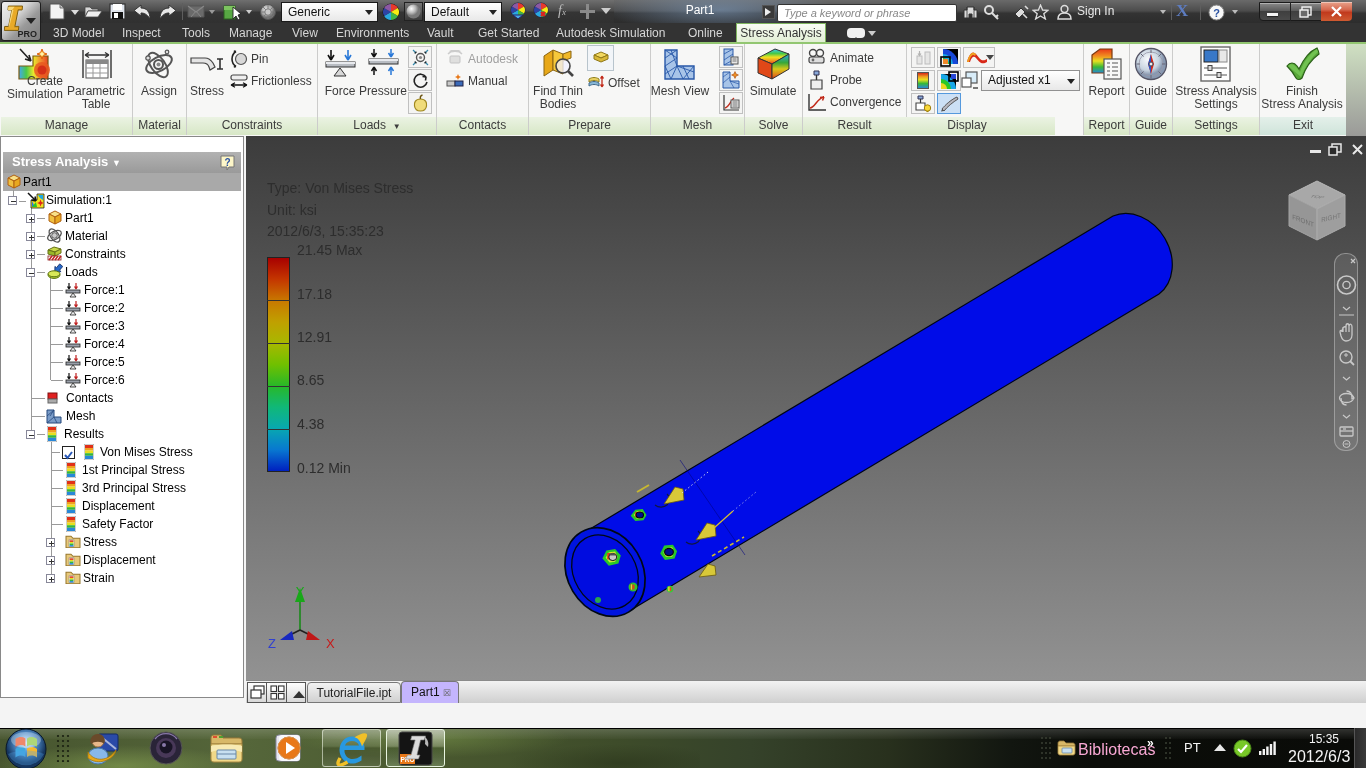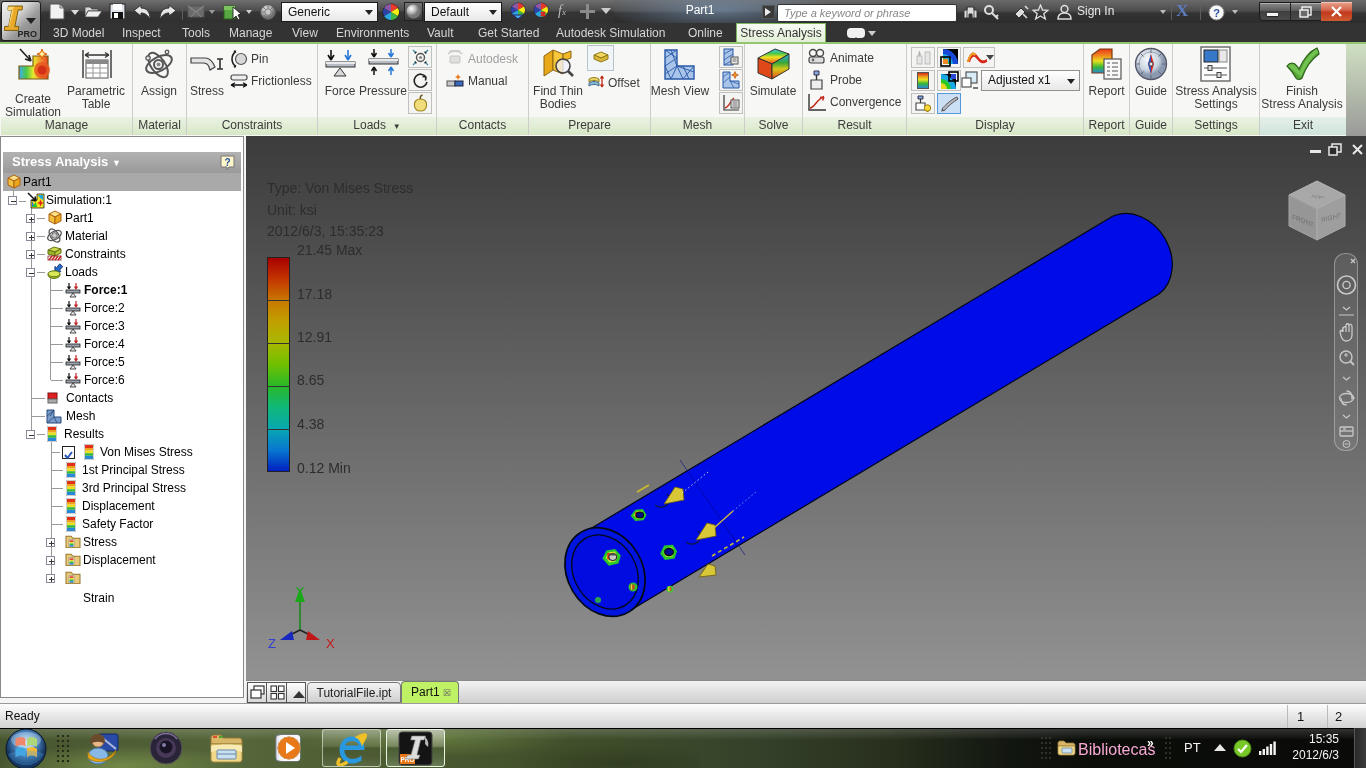--- a/index.html
+++ b/index.html
@@ -275,21 +275,21 @@
 
     <div class="plabel" style="left:1px;width:131px;">Manage</div>
     <div class="plabel" style="left:133px;width:53px;">Material</div>
     <div class="plabel" style="left:187px;width:130px;">Constraints</div>
     <div class="plabel" style="left:318px;width:118px;">Loads&nbsp; <span style="font-size:8px;">▼</span></div>
     <div class="plabel" style="left:437px;width:91px;">Contacts</div>
     <div class="plabel" style="left:529px;width:121px;">Prepare</div>
     <div class="plabel" style="left:651px;width:93px;">Mesh</div>
     <div class="plabel" style="left:745px;width:57px;">Solve</div>
     <div class="plabel" style="left:803px;width:103px;">Result</div>
-    <div class="plabel" style="left:907px;width:176px;">Display</div>
+    <div class="plabel" style="left:879px;width:176px;">Display</div>
     <div class="plabel" style="left:1084px;width:45px;">Report</div>
     <div class="plabel" style="left:1130px;width:42px;">Guide</div>
     <div class="plabel" style="left:1173px;width:86px;">Settings</div>
     <div class="plabel" style="left:1260px;width:86px;background:linear-gradient(#e4f0ea,#cfe4da);">Exit</div>
 
     <svg class="abs" style="left:17px;top:48px;" width="33" height="32" viewBox="0 0 33 32">
       <defs>
           <linearGradient id="rnbw" x1="0" y1="0" x2="1" y2="0">
         <stop offset="0" stop-color="#44a8f0"></stop>
             <stop offset="0.25" stop-color="#4ac84a"></stop>
@@ -300,21 +300,21 @@
         </defs>
       <path d="M2 18 L16 18 L16 8 L31 8 L31 31 L2 31 Z" fill="url(#rnbw)" stroke="#7a5a10" stroke-width="1.2"></path>
       <circle cx="25" cy="22" r="8" fill="#e85820" opacity="0.85"></circle>
       <circle cx="25" cy="22" r="4.5" fill="#d43018"></circle>
       <path d="M3 1 L14 13 M14 13 L8 11 M14 13 L12 7" stroke="#222" stroke-width="1.6" fill="none"></path>
       <g transform="translate(25,6)">
           <path d="M0 -5 L1.4 -1.4 L5 0 L1.4 1.4 L0 5 L-1.4 1.4 L-5 0 L-1.4 -1.4 Z" fill="#f8c838" stroke="#e06010" stroke-width="1"></path>
           <circle r="1.8" fill="#fff2b0"></circle>
         </g>
     </svg>
-    <div class="cap" style="left:3px;top:93px;width:60px;">Create<br>Simulation</div>
+    <div class="cap" style="left:3px;top:75px;width:60px;text-align:right;">Create<br>Simulation</div>
     <svg class="abs" style="left:81px;top:48px;" width="32" height="32" viewBox="0 0 32 32">
       <path d="M2 2 L2 30 M30 2 L30 30" stroke="#333" stroke-width="1.4"></path>
       <path d="M4 7 L28 7 M4 7 L8 4.5 M4 7 L8 9.5 M28 7 L24 4.5 M28 7 L24 9.5" stroke="#333" stroke-width="1.4" fill="none"></path>
       <rect x="5" y="12" width="22" height="18" fill="#fff" stroke="#555"></rect>
       <rect x="5" y="12" width="22" height="4" fill="#888"></rect>
       <path d="M5 20 L27 20 M5 25 L27 25 M12 16 L12 30 M19 16 L19 30" stroke="#999" stroke-width="1"></path>
     </svg>
     <div class="cap" style="left:66px;top:85px;width:60px;">Parametric<br>Table</div>
 
     <svg class="abs" style="left:142px;top:48px;" width="33" height="33" viewBox="0 0 33 33">
@@ -742,21 +742,21 @@
     <div class="trow" style="left:65px;top:245px;">Constraints</div>
     <svg class="abs" style="left:47px;top:263px;" width="16" height="16" viewBox="0 0 16 16">
       <path d="M13 1 L13 6 L15 6 L11 11 L7 6 L9 6 L9 1 Z" fill="#2868c8" stroke="#12306a" stroke-width="0.8" transform="rotate(40 11 6)"></path>
       <ellipse cx="7" cy="12" rx="6" ry="3.4" fill="#b8d838" stroke="#5a7010"></ellipse>
       <ellipse cx="7" cy="10.8" rx="6" ry="3" fill="#d8e858" stroke="#5a7010"></ellipse>
     </svg>
     <div class="trow" style="left:65px;top:263px;">Loads</div>
     <svg class="abs" style="left:65px;top:282px;" width="16" height="16" viewBox="0 0 16 16">
         <use href="#forceico"></use>
       </svg>
-    <div class="trow" style="left:84px;top:281px;font-weight:bold;">Force:1</div>
+    <div class="trow" style="left:84px;top:281px;">Force:1</div>
     <svg class="abs" style="left:65px;top:300px;" width="16" height="16" viewBox="0 0 16 16">
         <use href="#forceico"></use>
       </svg>
     <div class="trow" style="left:84px;top:299px;">Force:2</div>
     <svg class="abs" style="left:65px;top:318px;" width="16" height="16" viewBox="0 0 16 16">
         <use href="#forceico"></use>
       </svg>
     <div class="trow" style="left:84px;top:317px;">Force:3</div>
     <svg class="abs" style="left:65px;top:336px;" width="16" height="16" viewBox="0 0 16 16">
         <use href="#forceico"></use>
@@ -813,21 +813,21 @@
         <use href="#folderico" transform="scale(1.0,1.05)"></use>
       </svg>
     <div class="trow" style="left:83px;top:533px;text-align:right;">Stress</div>
     <svg class="abs" style="left:65px;top:551px;" width="16" height="15" viewBox="0 0 16 15">
         <use href="#folderico" transform="scale(1.0,1.05)"></use>
       </svg>
     <div class="trow" style="left:83px;top:551px;">Displacement</div>
     <svg class="abs" style="left:65px;top:569px;" width="16" height="15" viewBox="0 0 16 15">
         <use href="#folderico" transform="scale(1.0,1.05)"></use>
       </svg>
-    <div class="trow" style="left:83px;top:569px;margin-top:20px;">Strain</div>
+    <div class="trow" style="left:83px;top:569px;">Strain</div>
   </div>
 
   <div id="vptoplight"></div>
   <div class="abs" style="left:1362px;top:136px;width:4px;height:544px;background:linear-gradient(#8a8a8a,#c2c2c2);"></div>
   <div id="viewport">
     <div class="vtext" style="left:21px;top:44px;">Type: Von Mises Stress</div>
     <div class="vtext" style="left:21px;top:66px;">Unit: ksi</div>
     <div class="vtext" style="left:21px;top:87px;">2012/6/3, 15:35:23</div>
     <div id="legend"></div>
     <div class="lseg" style="top:164px;"></div>
@@ -970,28 +970,21 @@
       <rect x="1" y="5" width="10" height="8" fill="#fff" stroke="#333" stroke-width="1.2"></rect>
     </svg>
     <svg class="abs" style="left:270px;top:685px;" width="15" height="15" viewBox="0 0 15 15">
       <rect x="1" y="1" width="5.5" height="5.5" fill="#fff" stroke="#333" stroke-width="1.1"></rect>
       <rect x="8.5" y="1" width="5.5" height="5.5" fill="#fff" stroke="#333" stroke-width="1.1"></rect>
       <rect x="1" y="8.5" width="5.5" height="5.5" fill="#fff" stroke="#333" stroke-width="1.1"></rect>
       <rect x="8.5" y="8.5" width="5.5" height="5.5" fill="#fff" stroke="#333" stroke-width="1.1"></rect>
     </svg>
     <div class="abs" style="left:293px;top:691px;width:0;height:0;border-left:6px solid transparent;border-right:6px solid transparent;border-bottom:7px solid #333;"></div>
     <div class="abs" style="left:307px;top:682px;width:94px;height:21px;background:linear-gradient(#f2f2f2,#d0d0d0);border:1px solid #777;border-radius:4px 4px 0 0;font-size:12px;color:#222;text-align:center;line-height:20px;">TutorialFile.ipt</div>
-    <div class="abs" style="left:401px;top:681px;width:58px;height:22px;background:#bef264;border:1px solid #777;border-bottom:none;border-radius:4px 4px 0 0;font-size:12px;color:#111;text-align:left;line-height:20px;padding-left:9px;">Part1 <span style="font-size:9px;color:#666;">☒</span></div>
-  </div>
-  <div id="statusbar">
-      <span style="position:absolute;left:5px;top:5px;">Ready</span>
-    <span style="position:absolute;left:1297px;top:5px;font-size:13px;">1</span>
-    <span style="position:absolute;left:1335px;top:5px;font-size:13px;">2</span>
-    <span class="abs" style="left:1287px;top:1px;width:1px;height:23px;background:#bbb;"></span>
-    <span class="abs" style="left:1327px;top:1px;width:1px;height:23px;background:#bbb;"></span>
+    <div class="abs" style="left:401px;top:681px;width:58px;height:22px;background:#c4b5fd;border:1px solid #777;border-bottom:none;border-radius:4px 4px 0 0;font-size:12px;color:#111;text-align:left;line-height:20px;padding-left:9px;">Part1 <span style="font-size:9px;color:#666;">☒</span></div>
   </div>
   <div id="taskbar">
     <div class="abs" style="left:0;top:0;width:1366px;height:40px;background:linear-gradient(90deg,#47552f 0%,#55663a 18%,#49582f 32%,#3e4c2a 45%,#35422a 55%,#28301d 65%,#121610 74%,#0b0d09 80%,#0a0b08 100%);"></div>
     <div class="abs" style="left:0;top:0;width:700px;height:40px;background:radial-gradient(ellipse 180px 30px at 120px 38px, rgba(150,180,90,0.5), rgba(150,180,90,0) 70%),radial-gradient(ellipse 200px 28px at 430px 10px, rgba(130,160,80,0.45), rgba(130,160,80,0) 70%),radial-gradient(ellipse 150px 25px at 620px 35px, rgba(40,50,25,0.55), rgba(40,50,25,0) 75%);"></div>
     <div class="abs" style="left:0;top:0;width:1366px;height:1px;background:#000;"></div>
     <div class="abs" style="left:0;top:1px;width:1366px;height:10px;background:linear-gradient(rgba(255,255,255,0.16),rgba(255,255,255,0.02));"></div>
 
     <svg class="abs" style="left:4px;top:0px;" width="44" height="42" viewBox="0 0 44 42">
       <defs>
         <radialGradient id="orb" cx="0.5" cy="0.35">
@@ -1134,17 +1127,17 @@
     <svg class="abs" style="left:1259px;top:12px;" width="18" height="16" viewBox="0 0 18 16">
       <g fill="#f4f4f4">
           <rect x="0" y="11" width="2.4" height="4"></rect>
           <rect x="3.6" y="9" width="2.4" height="6"></rect>
           <rect x="7.2" y="6.5" width="2.4" height="8.5"></rect>
           <rect x="10.8" y="4" width="2.4" height="11"></rect>
           <rect x="14.4" y="1.5" width="2.4" height="13.5"></rect>
         </g>
     </svg>
     <div class="abs" style="left:1295px;top:4px;width:44px;color:#f4f4f4;font-size:12px;text-align:right;">15:35</div>
-    <div class="abs" style="left:1288px;top:20px;width:51px;color:#f4f4f4;font-size:12px;text-align:right;">2012/6/3</div>
+    <div class="abs" style="left:1288px;top:20px;width:51px;color:#f4f4f4;font-size:16px;text-align:right;">2012/6/3</div>
     <div class="abs" style="left:1354px;top:0;width:12px;height:40px;background:linear-gradient(90deg,#2a2a2a,#3a3a3a);border-left:1px solid #555;"></div>
   </div>
 
 </div>
 
 </body></html>

